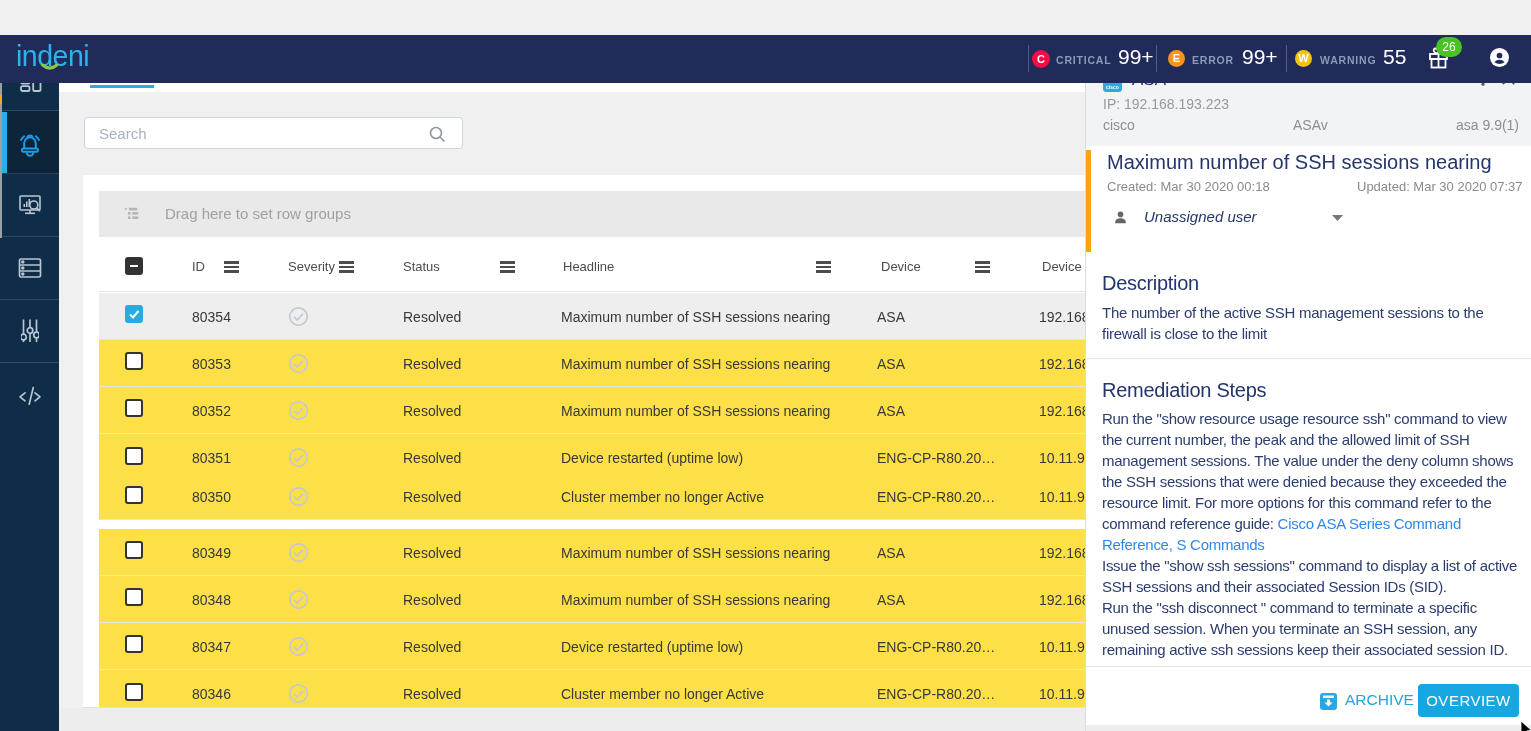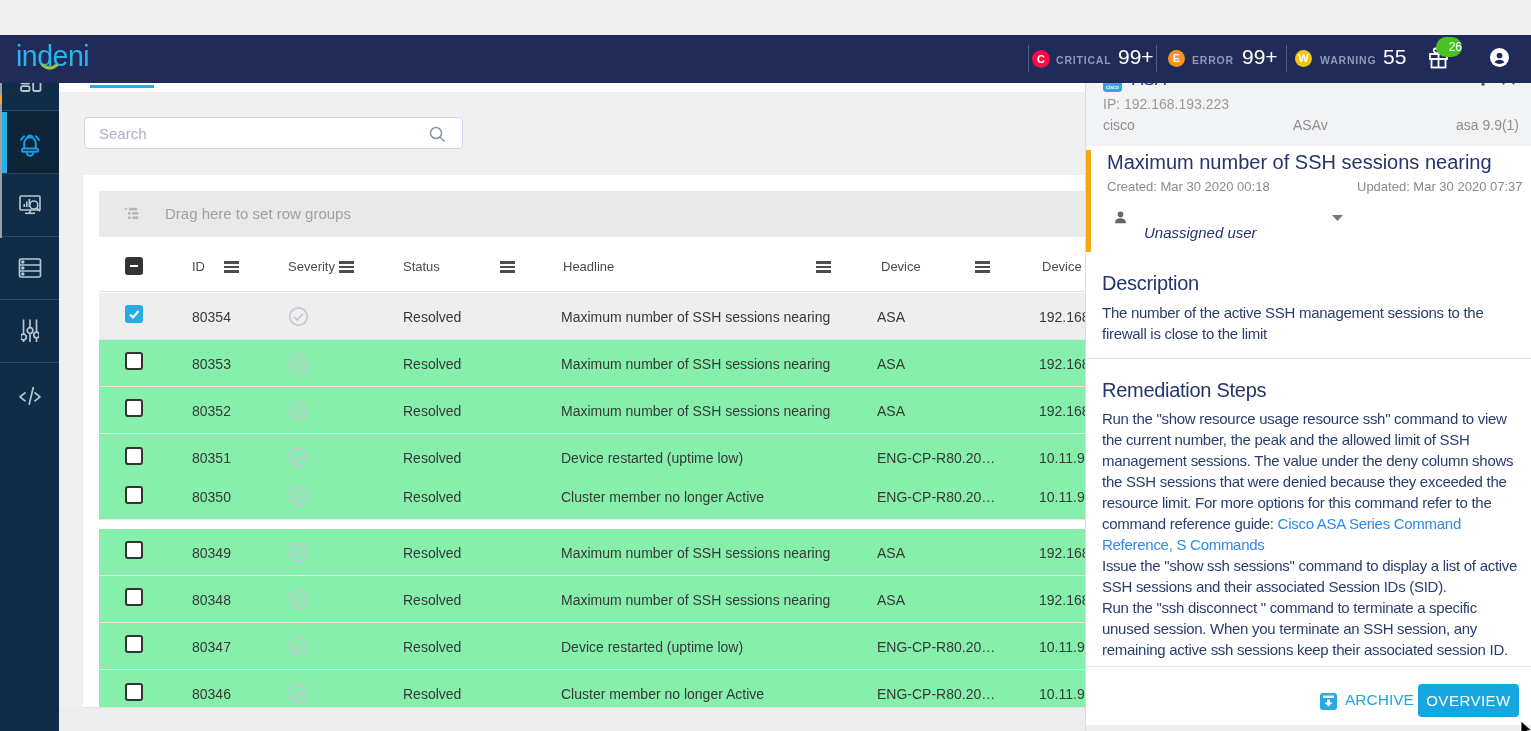--- a/index.html
+++ b/index.html
@@ -29,21 +29,21 @@
   #search .ph { position:absolute; left:14px; top:7px; font-size:15px; color:#a8b2c3; }
 
   #panel { left:83px; top:175px; width:1517px; height:533px; background:#fff; border-bottom:1px solid #e0e0e0; z-index:4; overflow:hidden; }
   #dragbar { position:absolute; left:16px; top:16px; width:1425px; height:46px; background:#e9e9e9; }
   #dragbar span { position:absolute; left:66px; top:14px; font-size:15px; color:#a0a0a0; }
   #gridhead { position:absolute; left:16px; top:63px; width:1425px; height:54px; background:#fff; border-bottom:1px solid #e2e2e2; }
   .hlabel { position:absolute; font-size:13px; font-weight:normal; color:#4c4c4c; top:21px; }
   .burger { position:absolute; top:23px; width:15px; height:11px; }
   .burger i { position:absolute; left:0; width:15px; height:2.5px; background:#4c4c4c; display:block; }
   .burger i:nth-child(1){top:0} .burger i:nth-child(2){top:4.5px} .burger i:nth-child(3){top:9px}
-  .row { position:absolute; left:16px; width:1425px; height:47.2px; border-bottom:1px solid #e4e4e4; background:#86efac; }
+  .row { position:absolute; left:16px; width:1425px; height:47.2px; border-bottom:1px solid #e4e4e4; background:#fde047; }
   .rowsel { background:#eeeeee; }
   .cell { position:absolute; font-size:14px; color:#383838; top:16px; white-space:nowrap; }
   .cb { position:absolute; left:26px; top:12.5px; width:18px; height:18px; border:2px solid #333; border-radius:3px; background:#fff; }
   .cbsel { background:#29abe2; border-color:#29abe2; }
   .sev { position:absolute; left:189px; top:13px; width:21px; height:21px; }
 
   
   #rpanel { left:1085px; top:48px; width:446px; height:683px; background:#fff; border-left:1px solid #dcdcdc; z-index:20; }
   
   #rphead { position:absolute; left:0; top:0; width:445px; height:98px; background:#f2f3f5; }
@@ -83,21 +83,21 @@
 
   <svg class="abs" style="left:1428px;top:12px" width="21" height="22" viewBox="0 0 21 22">
     <g fill="none" stroke="#fff" stroke-width="1.8">
       <rect x="2" y="7" width="17" height="5"></rect>
       <rect x="3.5" y="12" width="14" height="8.5"></rect>
       <line x1="10.5" y1="7" x2="10.5" y2="20.5"></line>
       <path d="M10.5 6.5 C 5 6.5 4.5 1.5 7.5 1.5 C 9.5 1.5 10.5 4 10.5 6.5 C 10.5 4 11.5 1.5 13.5 1.5 C 16.5 1.5 16 6.5 10.5 6.5 Z"></path>
     </g>
   </svg>
 
-  <div class="abs" style="left:1436px;top:2px;width:26px;height:20px;background:#48c322;border-radius:10px;color:#fff;font-size:12px;text-align:right;line-height:20px;">26</div>
+  <div class="abs" style="left:1436px;top:2px;width:26px;height:20px;background:#48c322;border-radius:10px;color:#fff;font-size:12px;text-align:center;line-height:20px;">26</div>
 
   <svg class="abs" style="left:1490px;top:13px" width="19" height="19" viewBox="0 0 24 24">
     <circle cx="12" cy="12" r="12" fill="#fff"></circle>
     <circle cx="12" cy="9.5" r="3.6" fill="#212b5a"></circle>
     <path d="M12 14.8 c-3.1 0-5.6 1.5-6.2 3.6 a12 12 0 0 0 12.4 0 c-0.6-2.1-3.1-3.6-6.2-3.6z" fill="#212b5a"></path>
   </svg>
 </div>
 
 <div class="abs" style="left:0;top:48px;width:2px;height:190px;background:#9aa0a6;z-index:26"></div>
 <div class="abs" style="left:0;top:95px;width:2px;height:9px;background:#f5a623;z-index:27"></div>
@@ -378,21 +378,21 @@
   </div>
   <div id="rphl">
     <div class="abs" style="left:0;top:4px;width:5px;height:102px;background:#f6a60f"></div>
     <div class="abs navy" style="left:21px;top:5px;font-size:20px;">Maximum number of SSH sessions nearing</div>
     <div class="abs" style="left:21px;top:33px;font-size:13px;color:#8a8a8a">Created: Mar 30 2020 00:18</div>
     <div class="abs" style="left:271px;top:33px;font-size:13px;color:#8a8a8a">Updated: Mar 30 2020 07:37</div>
     <svg class="abs" style="left:27px;top:64px" width="15" height="15" viewBox="0 0 24 24" fill="#666">
       <circle cx="12" cy="7" r="4.5"></circle>
       <path d="M12 13 c-5 0-8.5 2.6-8.5 6 v2 h17 v-2 c0-3.4-3.5-6-8.5-6z"></path>
     </svg>
-    <div class="abs navy" style="left:58px;top:62px;font-size:15px;font-style:italic;margin-top:16px;">Unassigned user</div>
+    <div class="abs navy" style="left:58px;top:62px;font-size:15px;font-style:italic;">Unassigned user</div>
     <svg class="abs" style="left:246px;top:69px" width="11" height="6" viewBox="0 0 11 6" fill="#777">
         <path d="M0 0 h11 l-5.5 6z"></path>
       </svg>
   </div>
   <div id="rpbody">
     <div class="abs navy" style="left:16px;top:20px;font-size:20px;">Description</div>
     <div class="abs" style="left:16px;top:50px;width:430px;line-height:21px;white-space:nowrap;">The number of the active SSH management sessions to the<br>firewall is close to the limit</div>
     <div class="abs" style="left:1px;top:106px;width:444px;height:1px;background:#e4e4e4"></div>
     <div class="abs navy" style="left:16px;top:127px;font-size:20px;">Remediation Steps</div>
     <div class="abs" style="left:16px;top:156px;width:430px;line-height:21px;white-space:nowrap;overflow:hidden;">Run the "show resource usage resource ssh" command to view<br>the current number, the peak and the allowed limit of SSH<br>management sessions. The value under the deny column shows<br>the SSH sessions that were denied because they exceeded the<br>resource limit. For more options for this command refer to the<br>command reference guide: <span class="linkblue">Cisco ASA Series Command<br>Reference, S Commands</span><br>Issue the "show ssh sessions" command to display a list of active<br>SSH sessions and their associated Session IDs (SID).<br>Run the "ssh disconnect " command to terminate a specific<br>unused session. When you terminate an SSH session, any<br>remaining active ssh sessions keep their associated session ID.</div>

